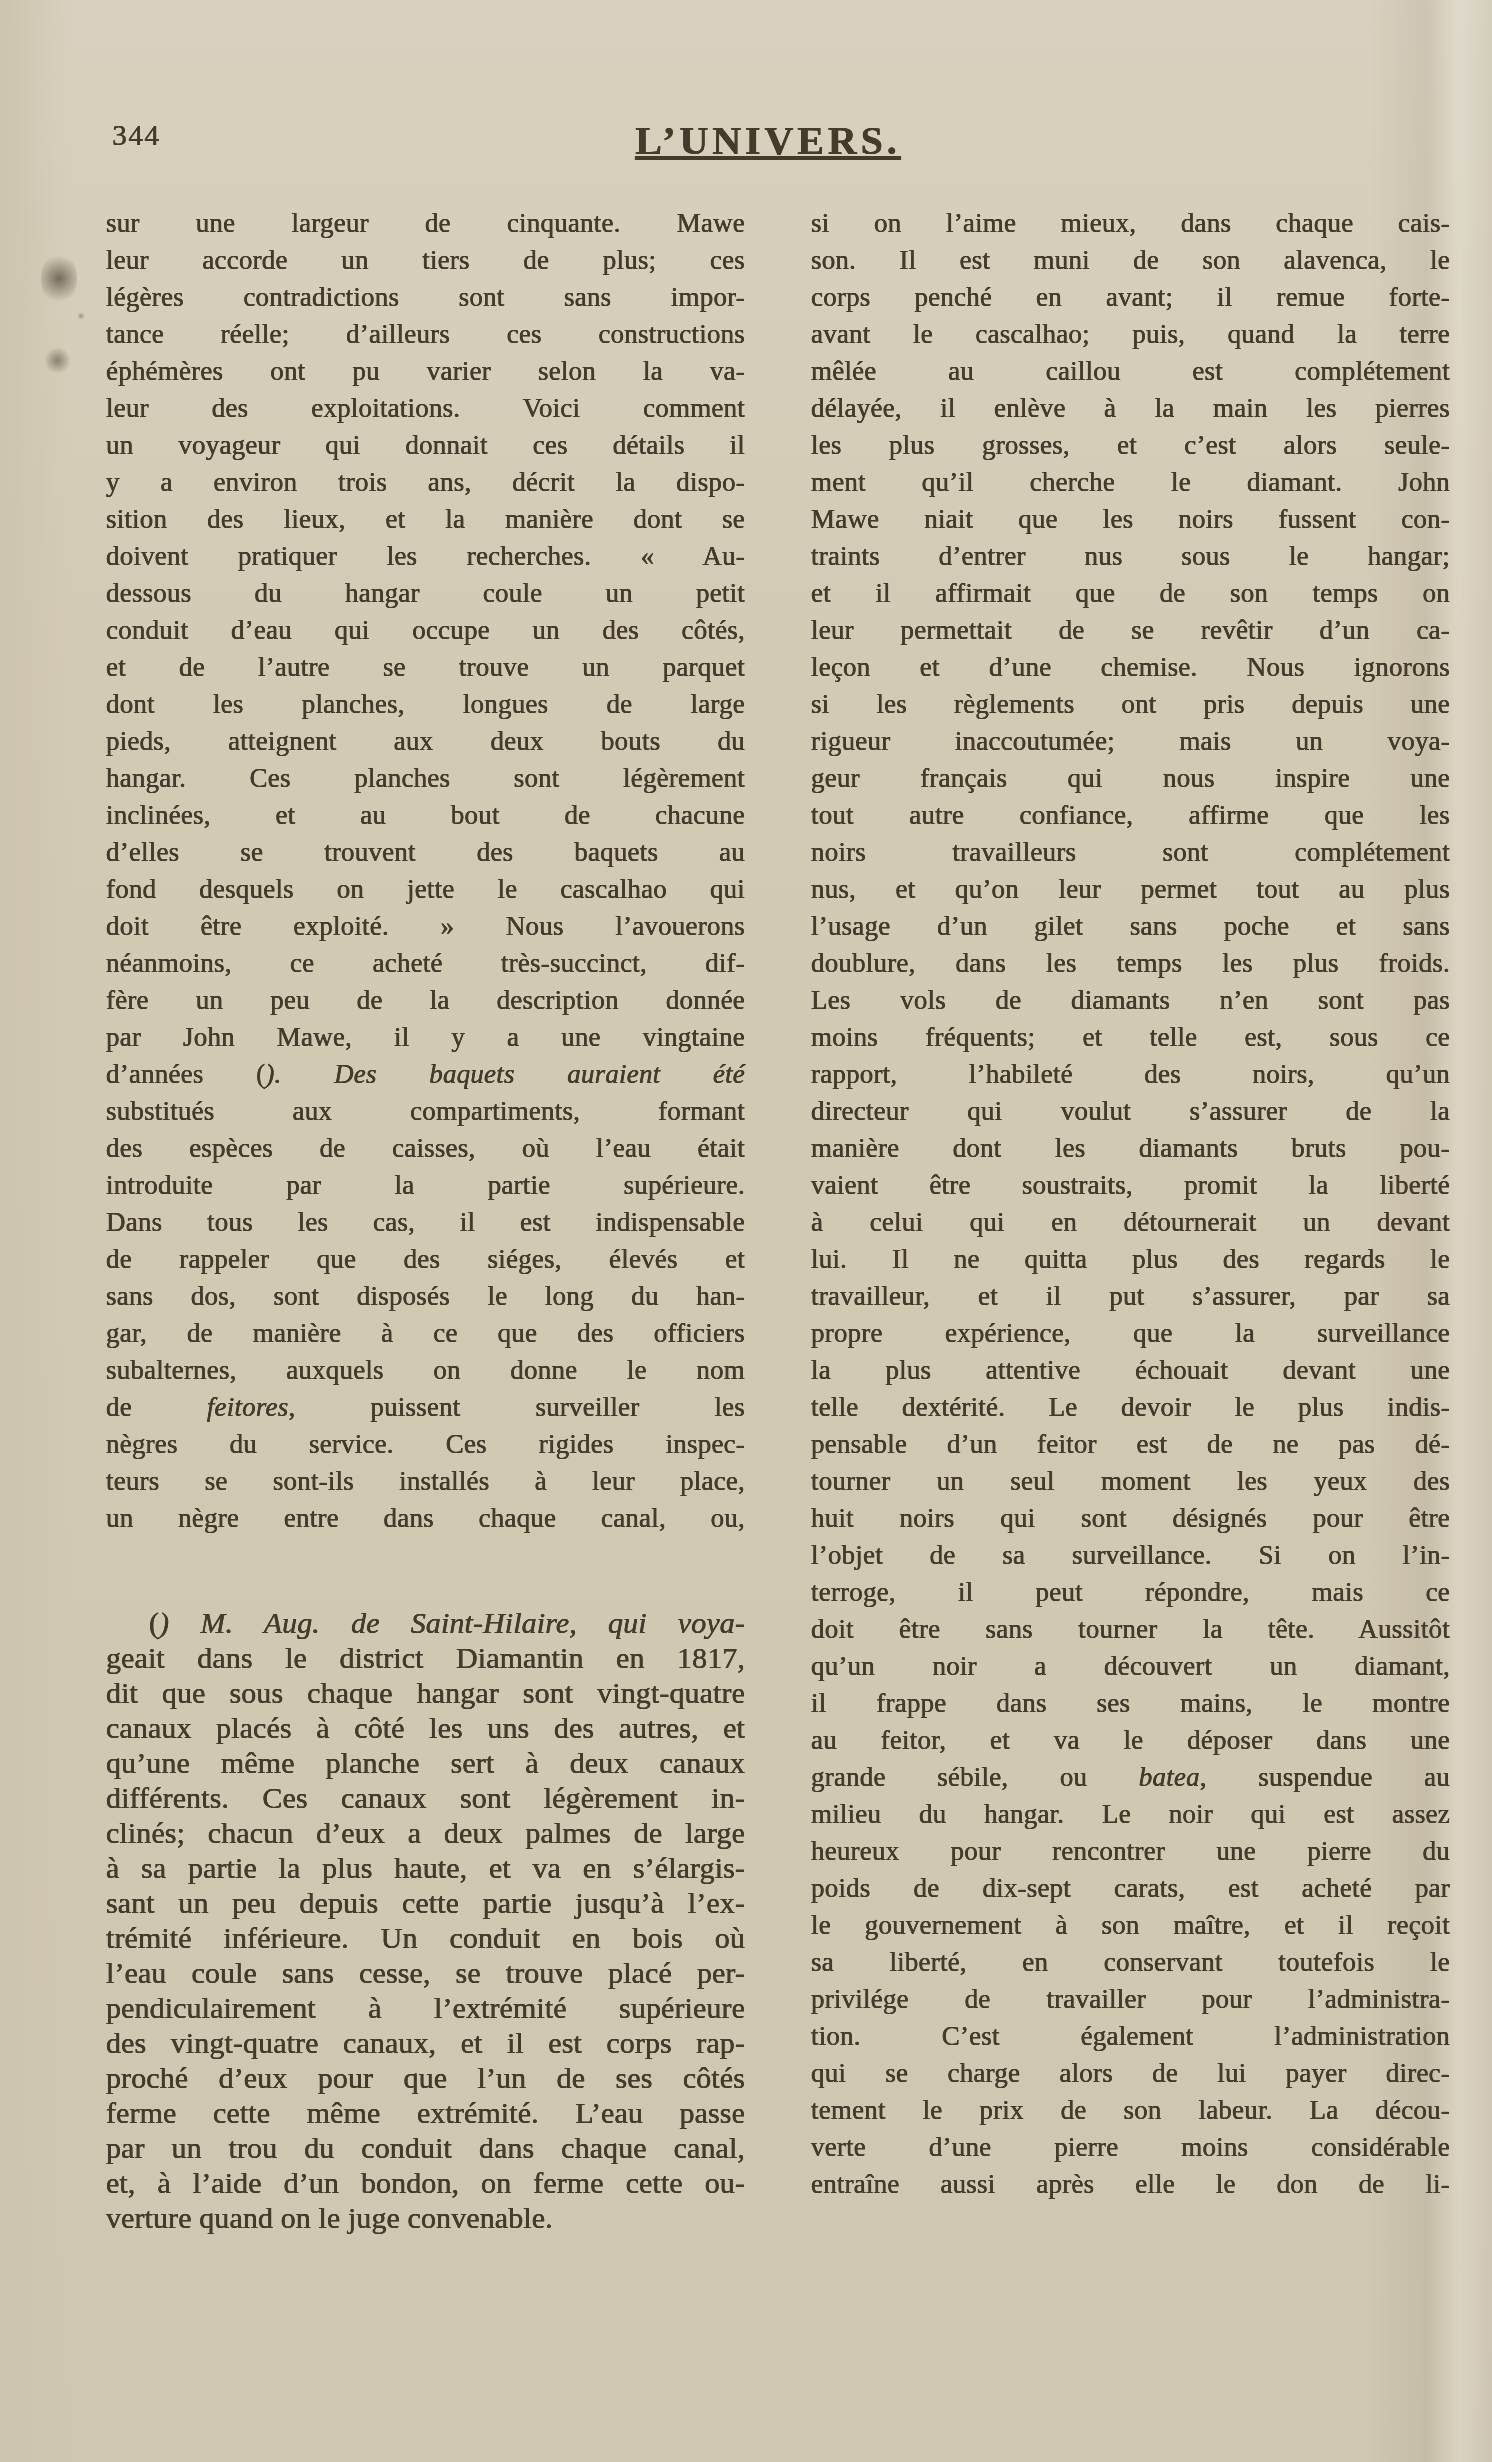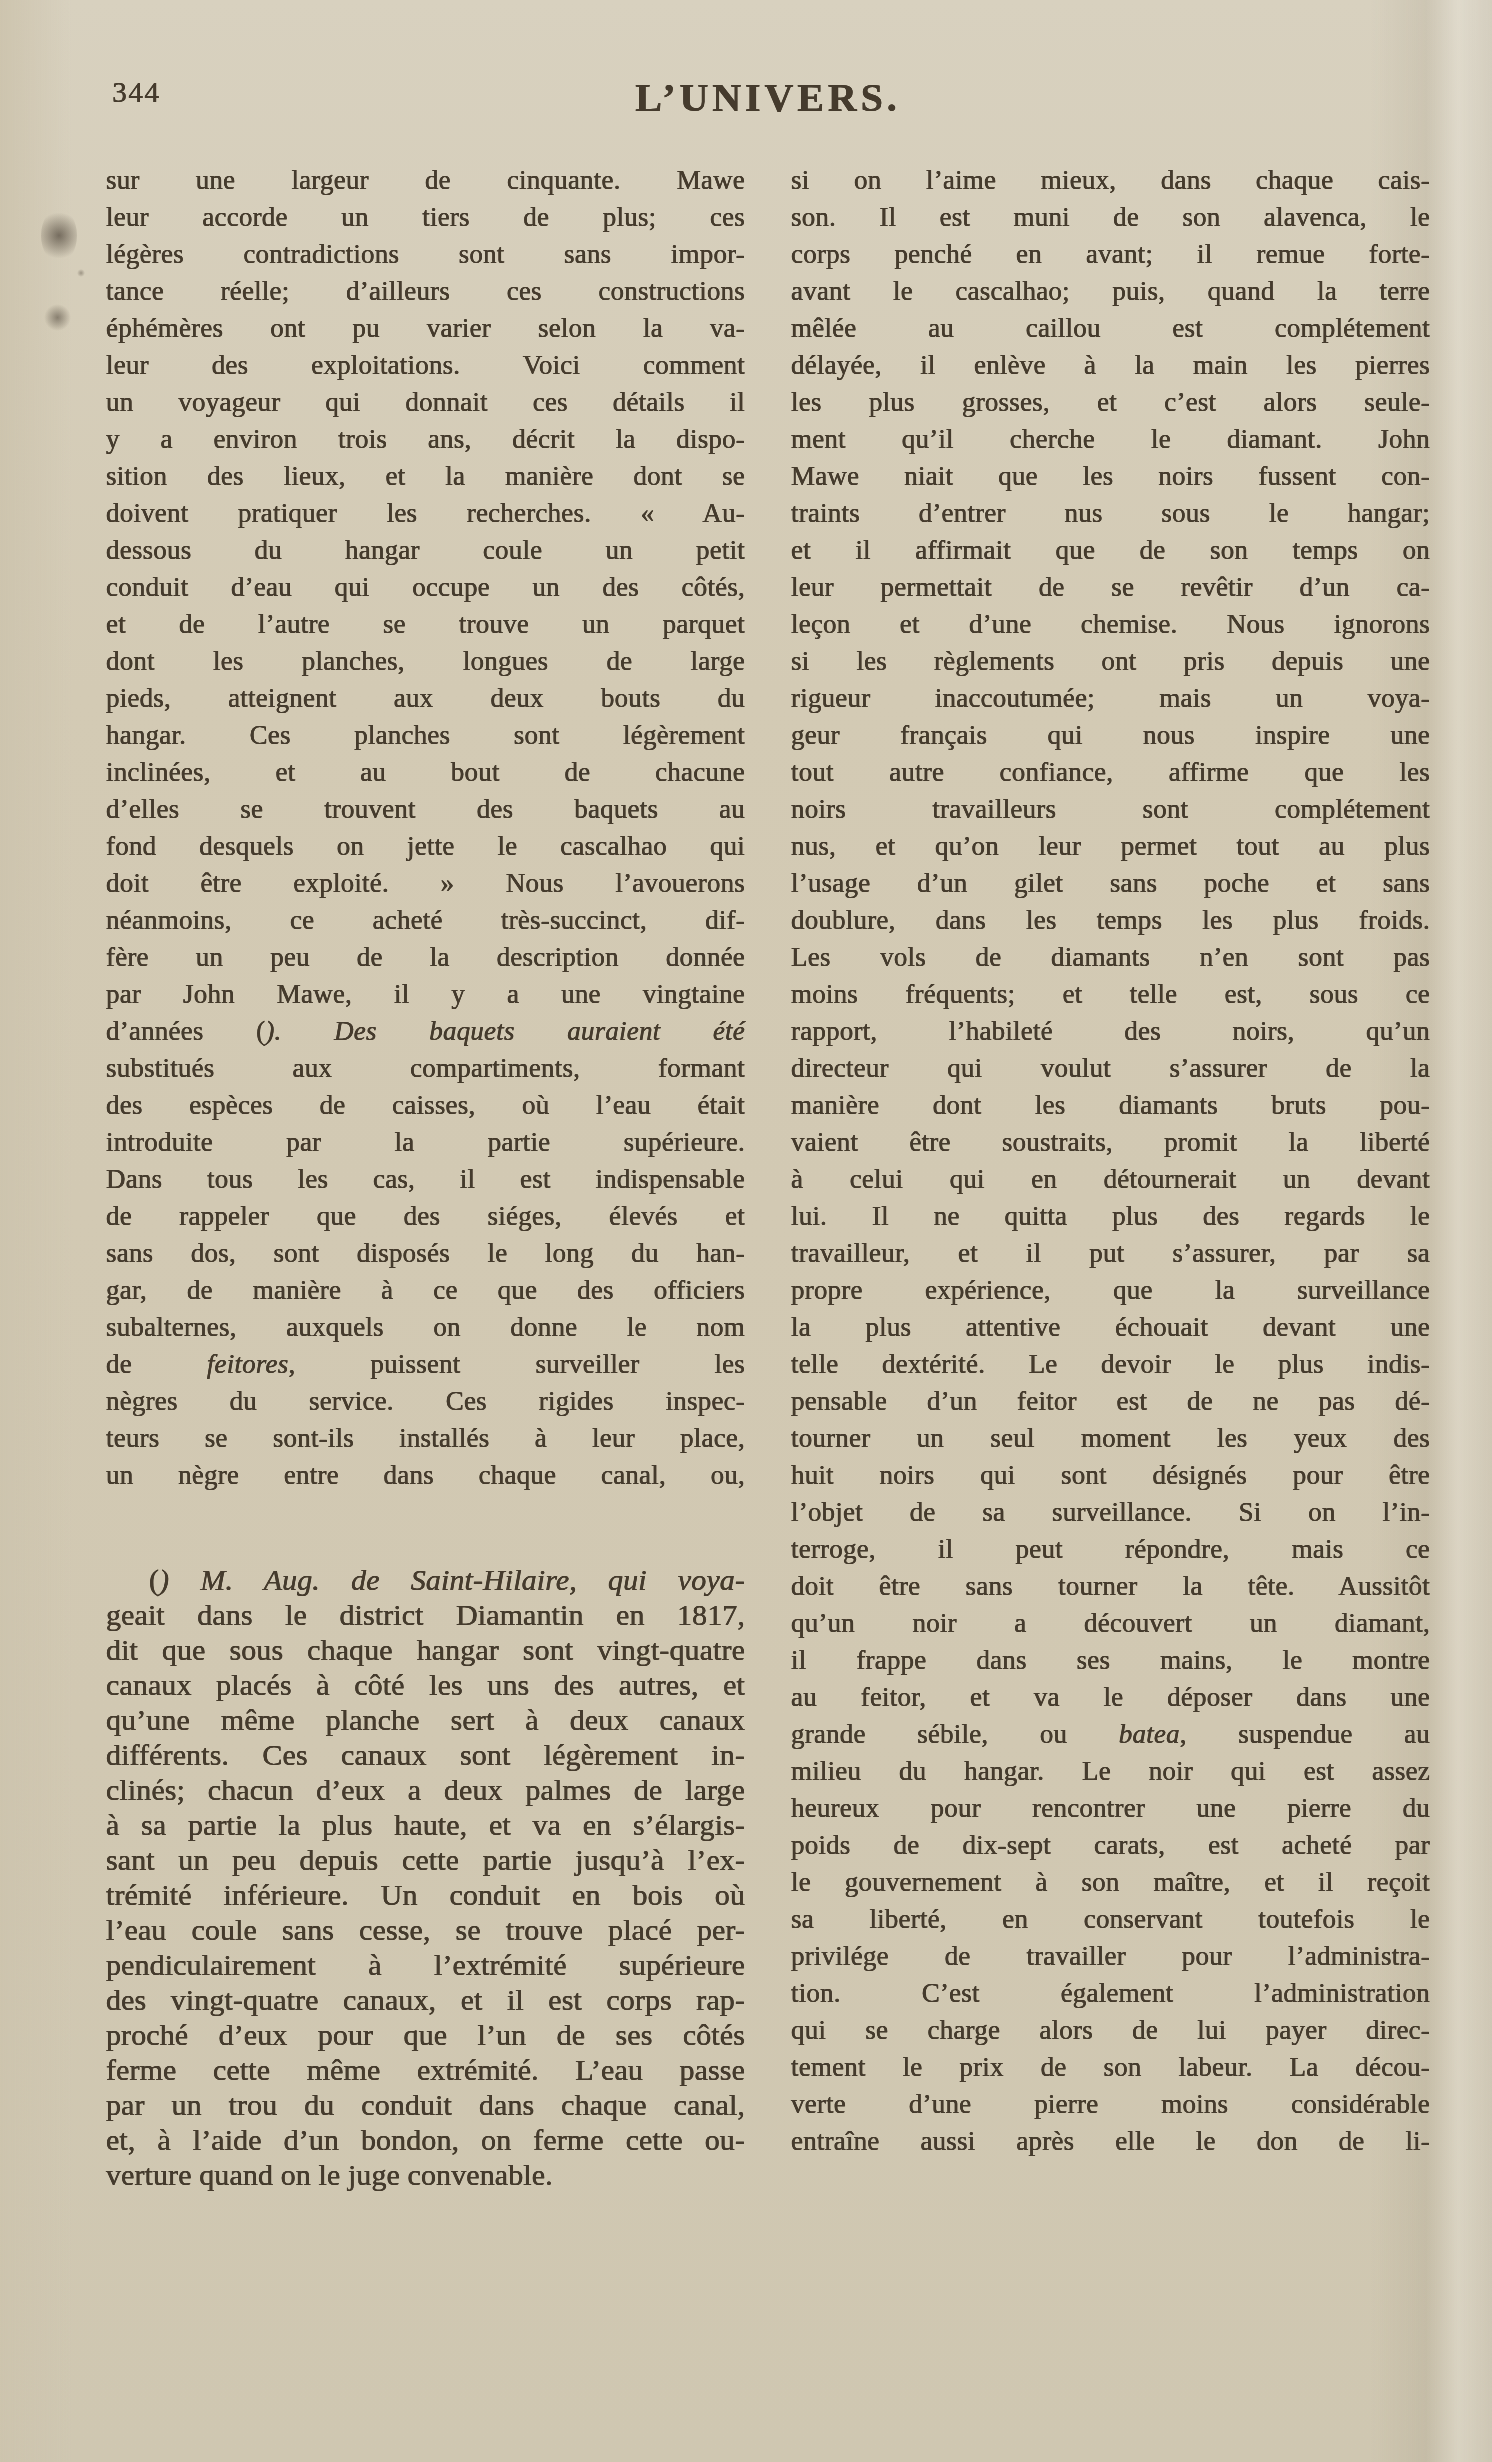--- a/index.html
+++ b/index.html
@@ -13,25 +13,25 @@
     font-family:"Liberation Serif","DejaVu Serif",serif;
     color:var(--ink,#453b2d);
   }
   .page{position:relative;width:1493px;height:2462px;}
   .speck{position:absolute;border-radius:50%;
     background:radial-gradient(circle, rgba(55,45,35,.6) 0%, rgba(55,45,35,0) 70%);}
   .speck.s1{left:41px;top:134px;width:36px;height:55px;}
   .speck.s2{left:44px;top:230px;width:27px;height:27px;opacity:.8;}
   .speck.s3{left:77px;top:195px;width:7.9px;height:7.9px;opacity:.6;}
 
-  .page-header{position:relative;margin:74px 0 0 106px;width:1324px;height:41px;}
+  .page-header{position:relative;margin:117px 0 0 106px;width:1324px;height:41px;text-decoration:underline;}
   .page-number{position:absolute;left:6.3px;top:1.6px;font-size:29px;letter-spacing:1.6px;}
   .running-title{text-align:center;font-weight:bold;font-size:40px;letter-spacing:3.9px;}
 
-  .columns{display:flex;margin:47px 0 0 106px;gap:46px;}
+  .columns{display:flex;margin:47px 0 0 106px;gap:66px;}
   .col{width:639px;}
 
   .line{
     text-align:justify;text-align-last:justify;
     white-space:normal;
   }
   .line-last{text-align-last:left;}
   .main-text .line{font-size:27px;line-height:37px;letter-spacing:0.2px;}
   .footnote .line{font-size:30px;line-height:35px;letter-spacing:0.1px;}
   .footnote{margin-top:68px;}

